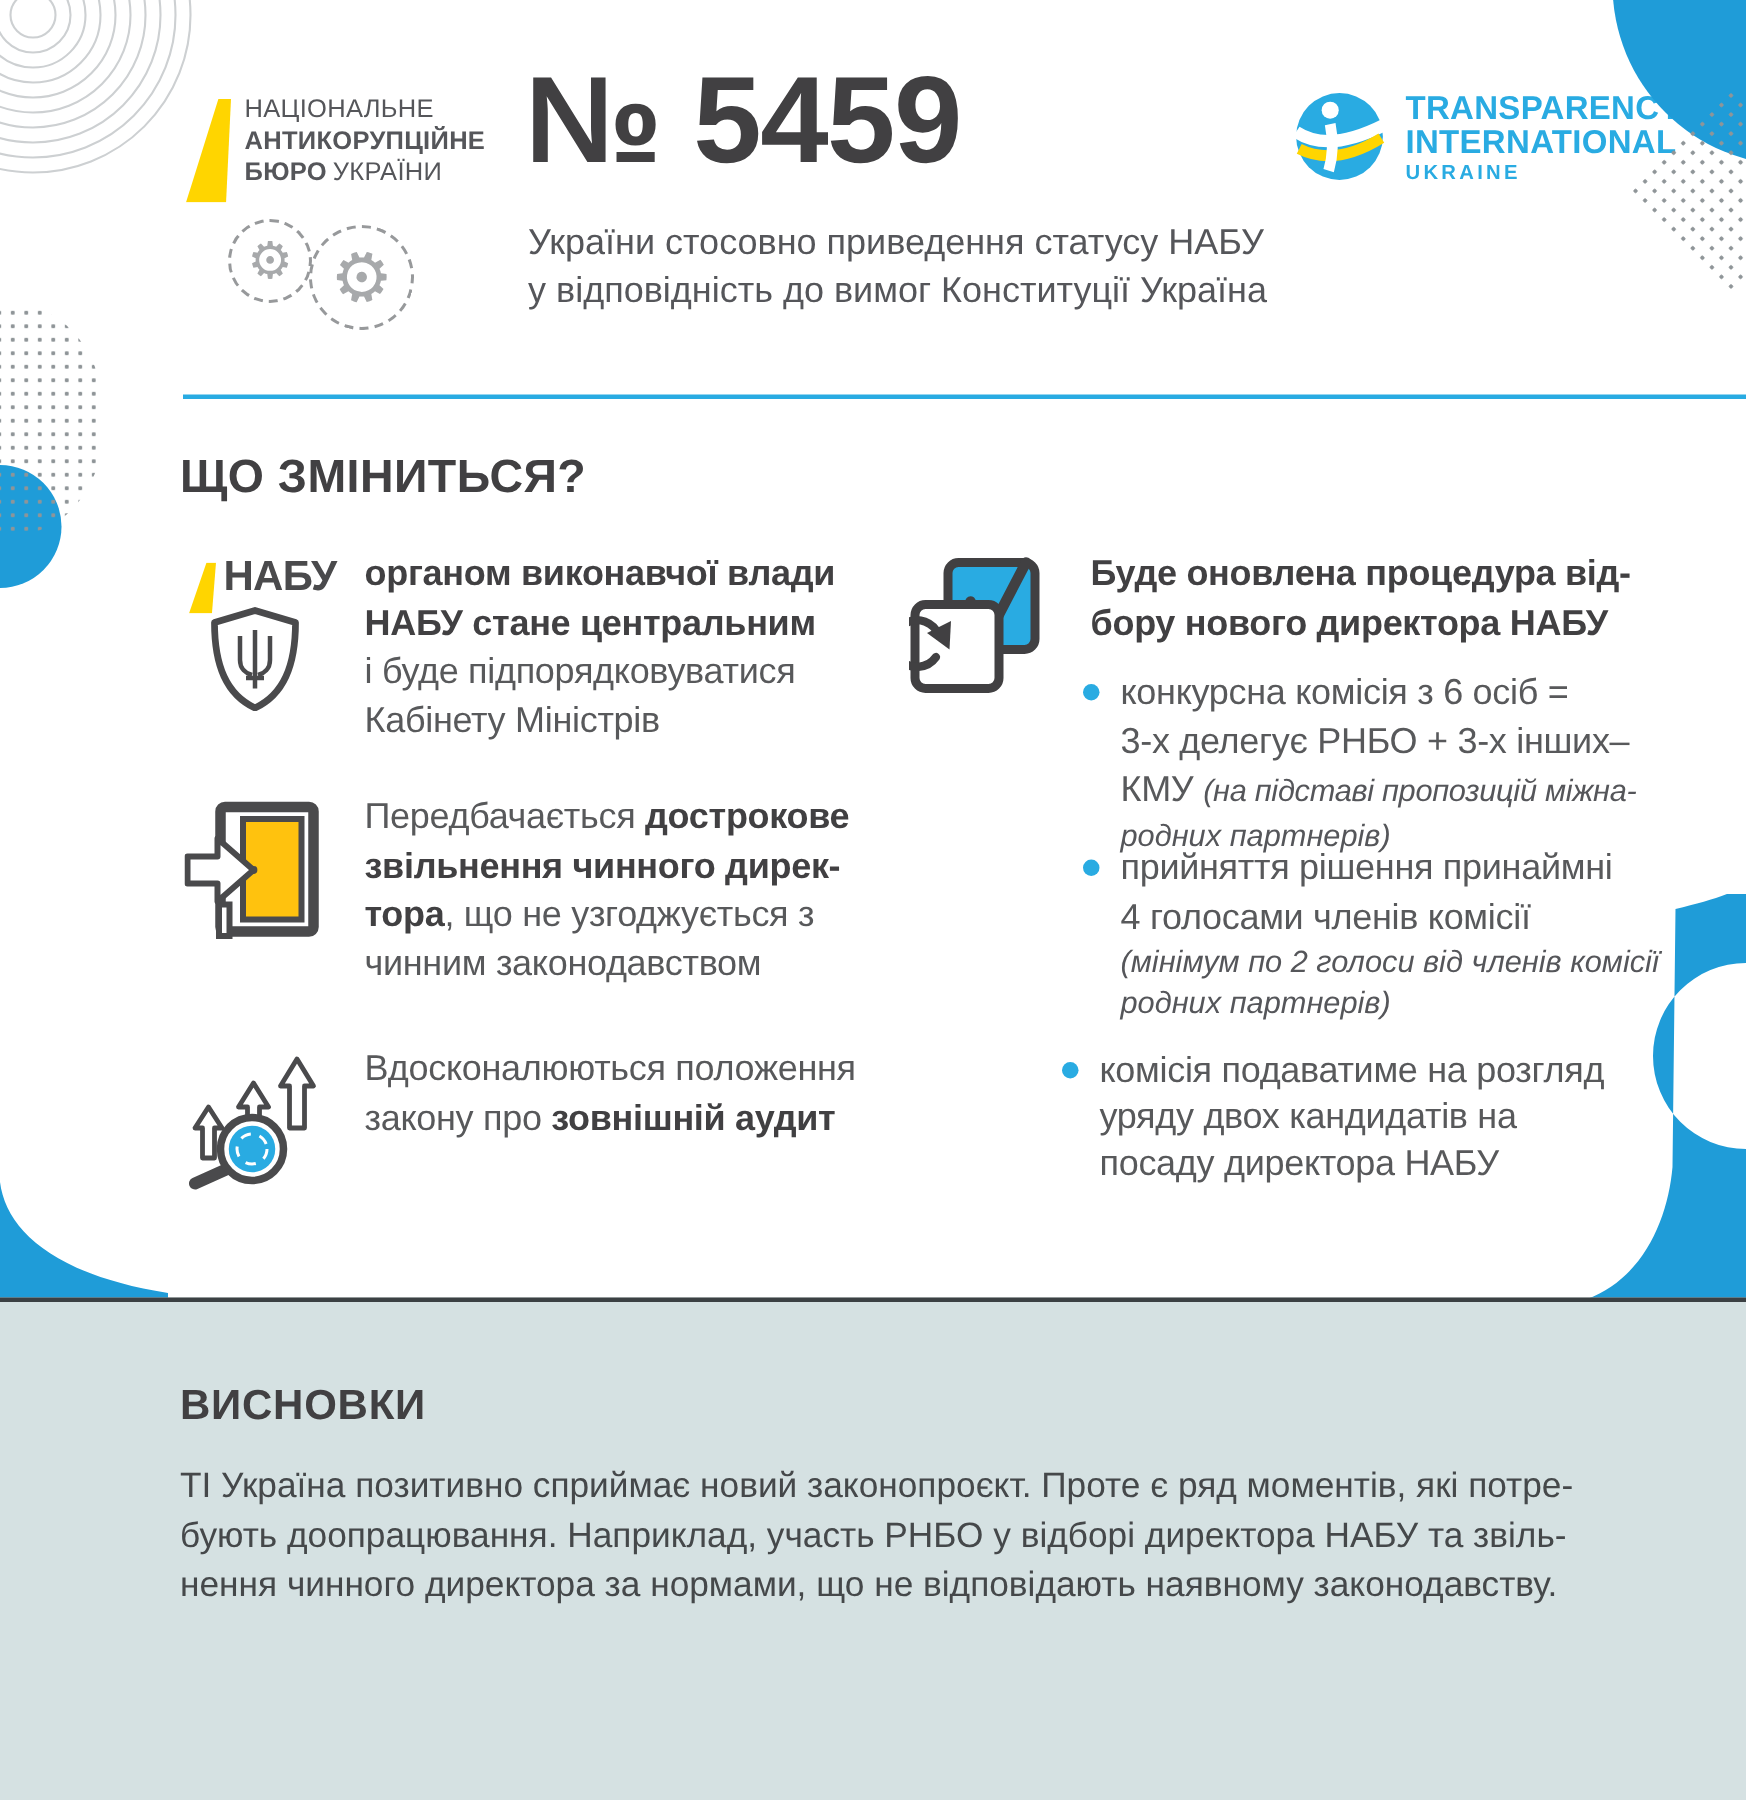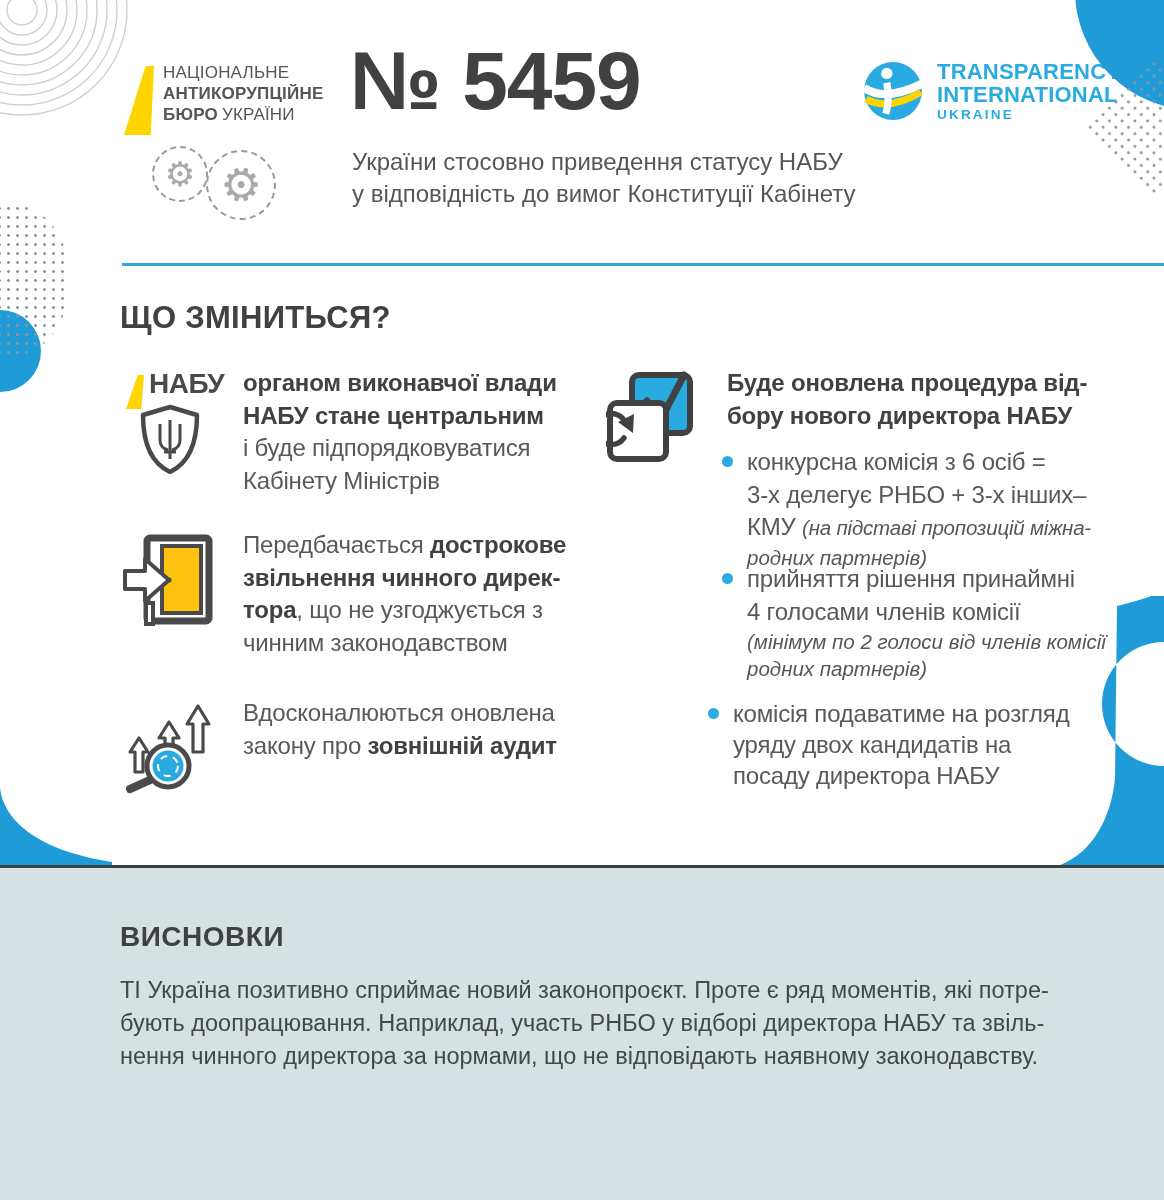--- a/index.html
+++ b/index.html
@@ -105,21 +105,21 @@
       <span class="w700">БЮРО</span>
       <span>УКРАЇНИ</span>
     </div>
   </div>
   <div id="gear-small" class="abs gear">⚙</div>
   <div id="gear-big" class="abs gear">⚙</div>
 
   <div id="bill-number" class="abs">№ 5459</div>
   <div id="bill-subtitle" class="abs">
     <div>України стосовно приведення статусу НАБУ</div>
-    <div>у відповідність до вимог Конституції Кабінету</div>
+    <div>у відповідність до вимог Конституції Україна</div>
   </div>
 
   <div id="ti-logo" class="abs">
     <svg width="62" height="62" viewBox="0 0 60 60">
       <circle cx="30" cy="30" r="28" fill="#29abe2"></circle>
       <path d="M2 27 C14 35 32 36 58 23" stroke="#ffffff" stroke-width="8" fill="none"></path>
       <path d="M4 38 C18 45 36 44 57 31" stroke="#ffd500" stroke-width="7" fill="none"></path>
       <path d="M24 22 C26 32 26 42 23 52" stroke="#ffffff" stroke-width="7" fill="none"></path>
       <circle cx="24" cy="13" r="5.5" fill="#ffffff"></circle>
     </svg>
@@ -166,21 +166,21 @@
       <path d="M8 58 L17 44 L26 58 H21 V78 H13 V58 Z"></path>
       <path d="M37 44 L47 28 L57 44 H51 V70 H43 V44 Z"></path>
       <path d="M65 30 L76 12 L87 30 H81 V58 H71 V30 Z"></path>
     </g>
     <line x1="28" y1="86" x2="8" y2="95" stroke="#4a4a4c" stroke-width="8" stroke-linecap="round"></line>
     <circle cx="46" cy="72" r="21" fill="#ffffff" stroke="#4a4a4c" stroke-width="5"></circle>
     <circle cx="46" cy="72" r="15.5" fill="#29abe2"></circle>
     <circle cx="46" cy="72" r="10" fill="none" stroke="#ffffff" stroke-width="2" stroke-dasharray="7 6"></circle>
   </svg>
   <div id="item3-text" class="abs">
-    <div class="l">Вдосконалюються оновлена</div>
+    <div class="l">Вдосконалюються положення</div>
     <div class="l"><span>закону про </span><span class="lb">зовнішній аудит</span></div>
   </div>
 
   <svg id="right-icon" class="abs" width="96" height="96" viewBox="0 0 96 96">
     <rect x="26" y="5" width="58" height="58" rx="7" fill="#29abe2" stroke="#414042" stroke-width="6"></rect>
     <path d="M41 31 L52 55 L78 5" stroke="#414042" stroke-width="7" fill="none" stroke-linecap="round" stroke-linejoin="round"></path>
     <rect x="4" y="33" width="56" height="56" rx="7" fill="#ffffff" stroke="#414042" stroke-width="6"></rect>
     <path d="M18 68 A15.5 15.5 0 1 1 20 54" fill="none" stroke="#414042" stroke-width="5.5" stroke-linecap="round"></path>
     <path d="M28 44 L12 52 L27 63 Z" fill="#414042"></path>
   </svg>

